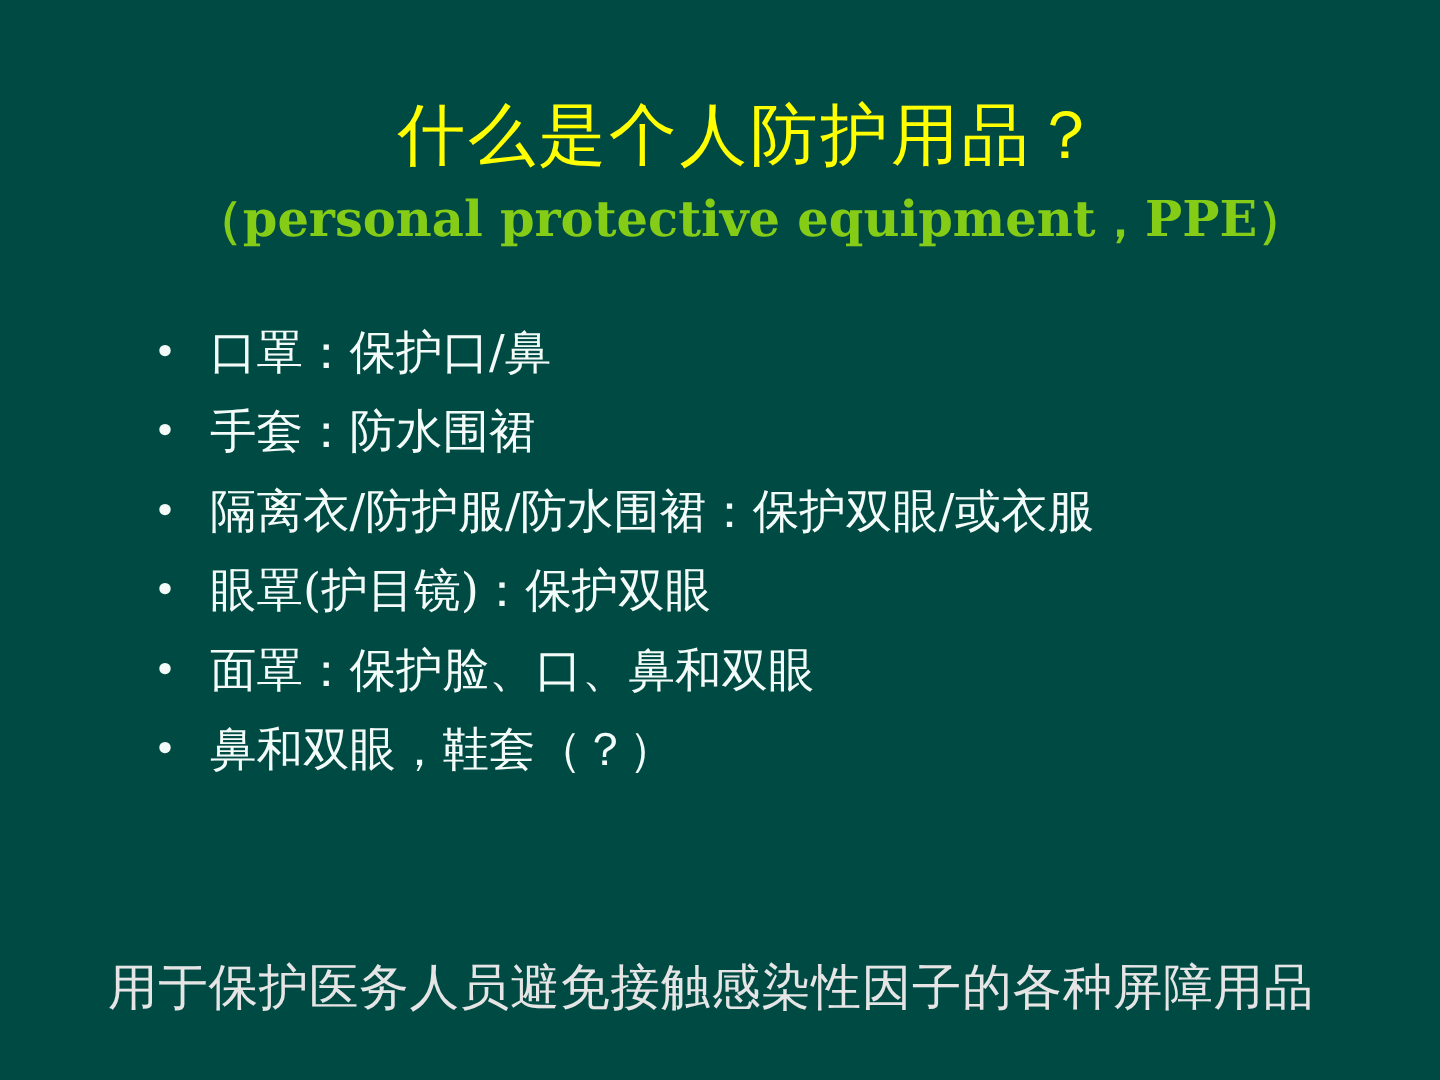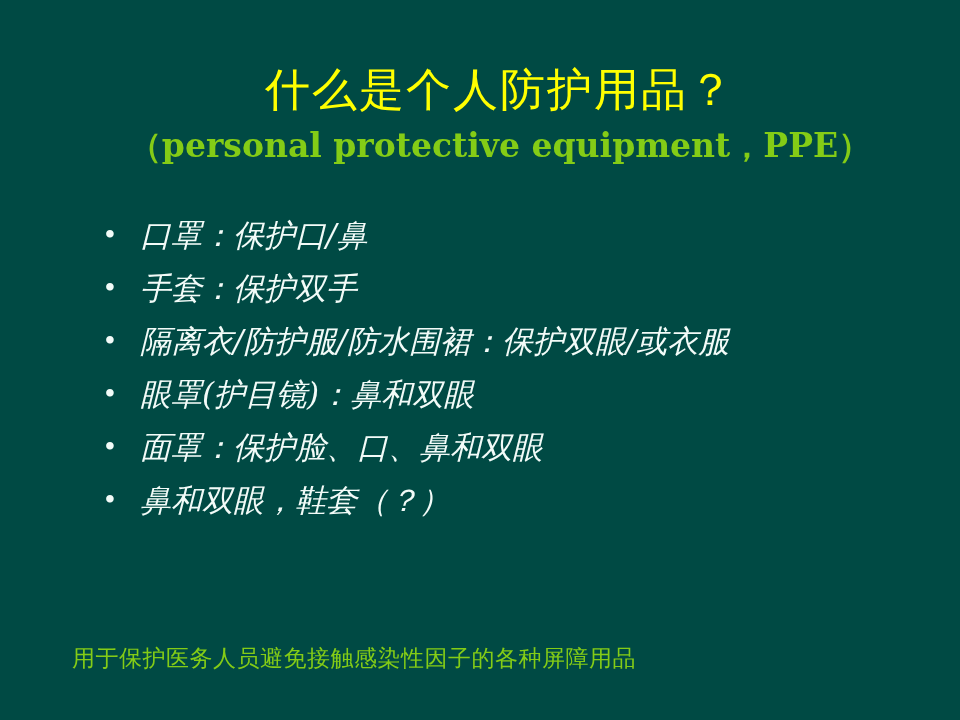--- a/index.html
+++ b/index.html
@@ -74,35 +74,34 @@
     top: 0;
     width: 16px;
     line-height: 53px;
     text-align: center;
     font-size: 26px;
     color: #f2fbf8;
   }
   .bullet-row .btext {
     display: block;
     margin-left: 46px;
-    font-style: italic;
   }
   .bullet-row.continuation .btext {
     margin-left: 46px;
   }
 
   
   .footer-line {
     position: absolute;
     left: 52px;
     top: 636px;
     width: 880px;
-    color: #84cc16;
+    color: #e5e5e5;
     font-family: "DejaVu Serif", "Liberation Serif", serif;
-    font-size: 23px;
+    font-size: 33px;
     line-height: 44px;
     letter-spacing: 0.5px;
     white-space: nowrap;
   }
 </style>
 </head>
 <body>
 
 <div class="slide">
 
@@ -114,31 +113,31 @@
   <ul class="body-list">
 
     <li class="bullet-row">
       <span class="marker">•</span>
       <span class="btext">口罩：保护口/鼻</span>
     </li>
 
 
     <li class="bullet-row">
       <span class="marker">•</span>
-      <span class="btext">手套：保护双手</span>
+      <span class="btext">手套：防水围裙</span>
     </li>
 
     <li class="bullet-row">
       <span class="marker">•</span>
       <span class="btext">隔离衣/防护服/防水围裙：保护双眼/或衣服</span>
     </li>
 
     <li class="bullet-row">
       <span class="marker">•</span>
-      <span class="btext">眼罩(护目镜)：鼻和双眼</span>
+      <span class="btext">眼罩(护目镜)：保护双眼</span>
     </li>
 
     <li class="bullet-row">
       <span class="marker">•</span>
       <span class="btext">面罩：保护脸、口、鼻和双眼</span>
     </li>
 
     <li class="bullet-row">
       <span class="marker">•</span>
       <span class="btext">鼻和双眼，鞋套（？）</span>

